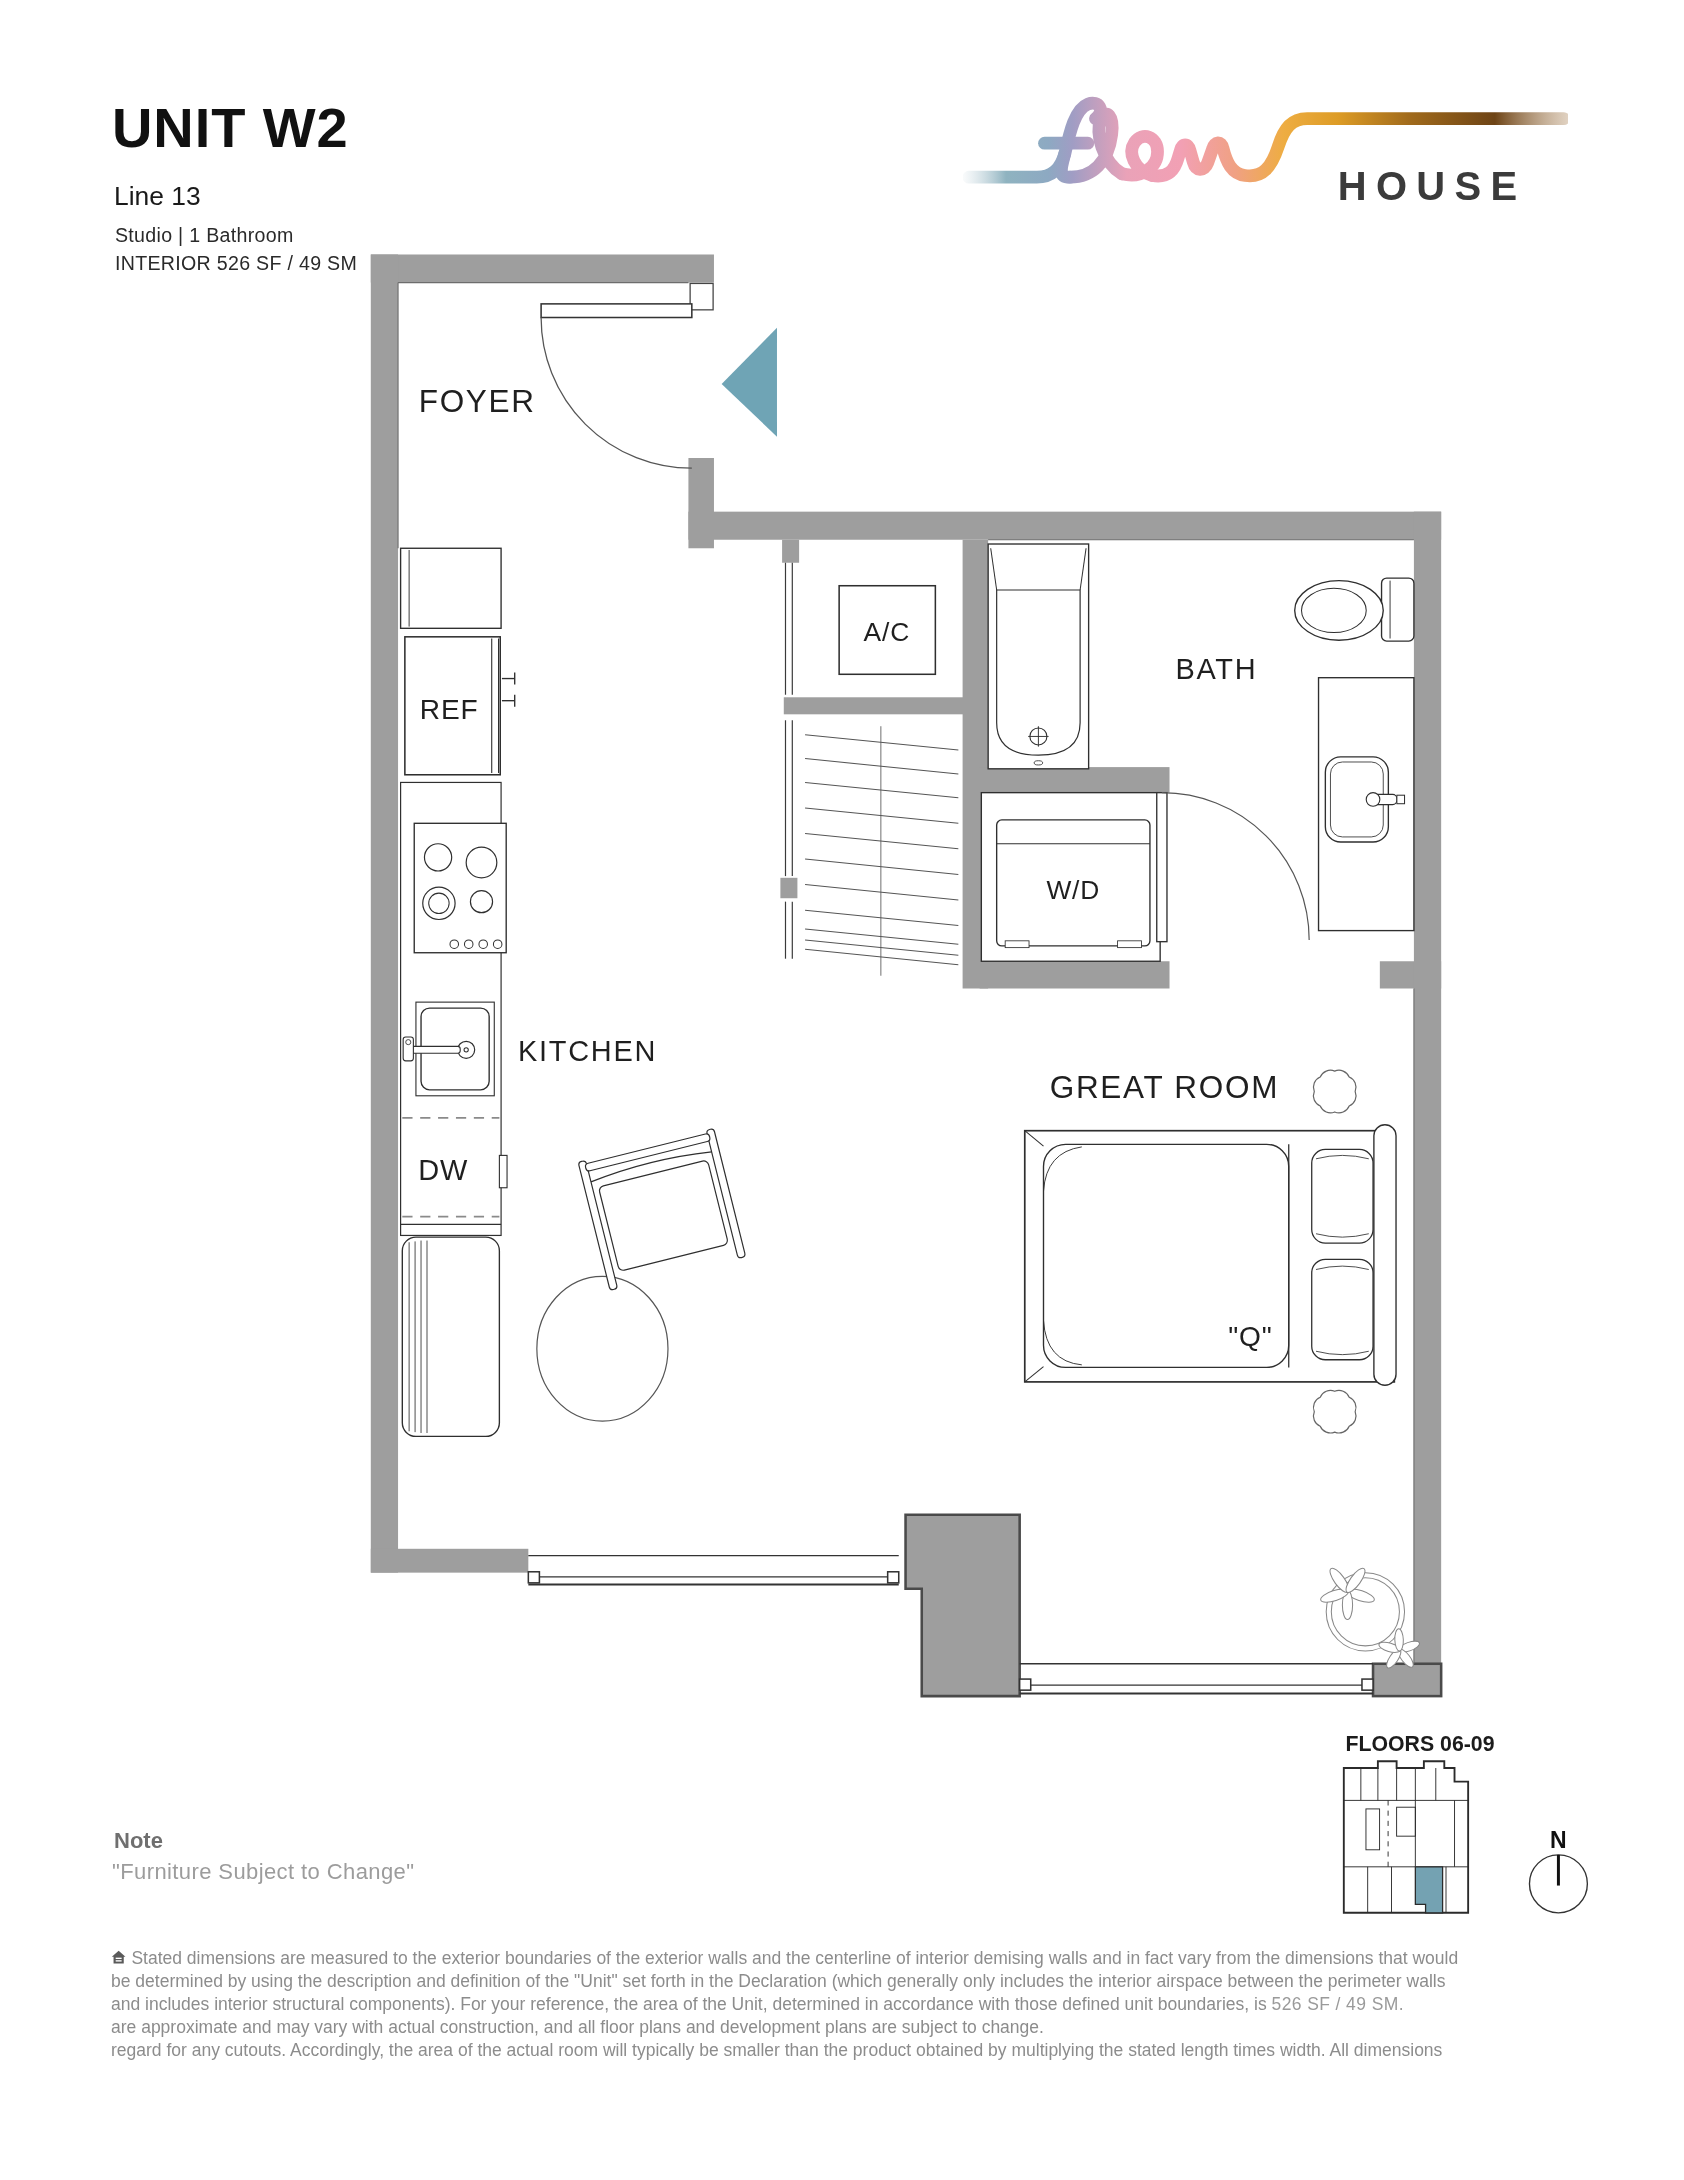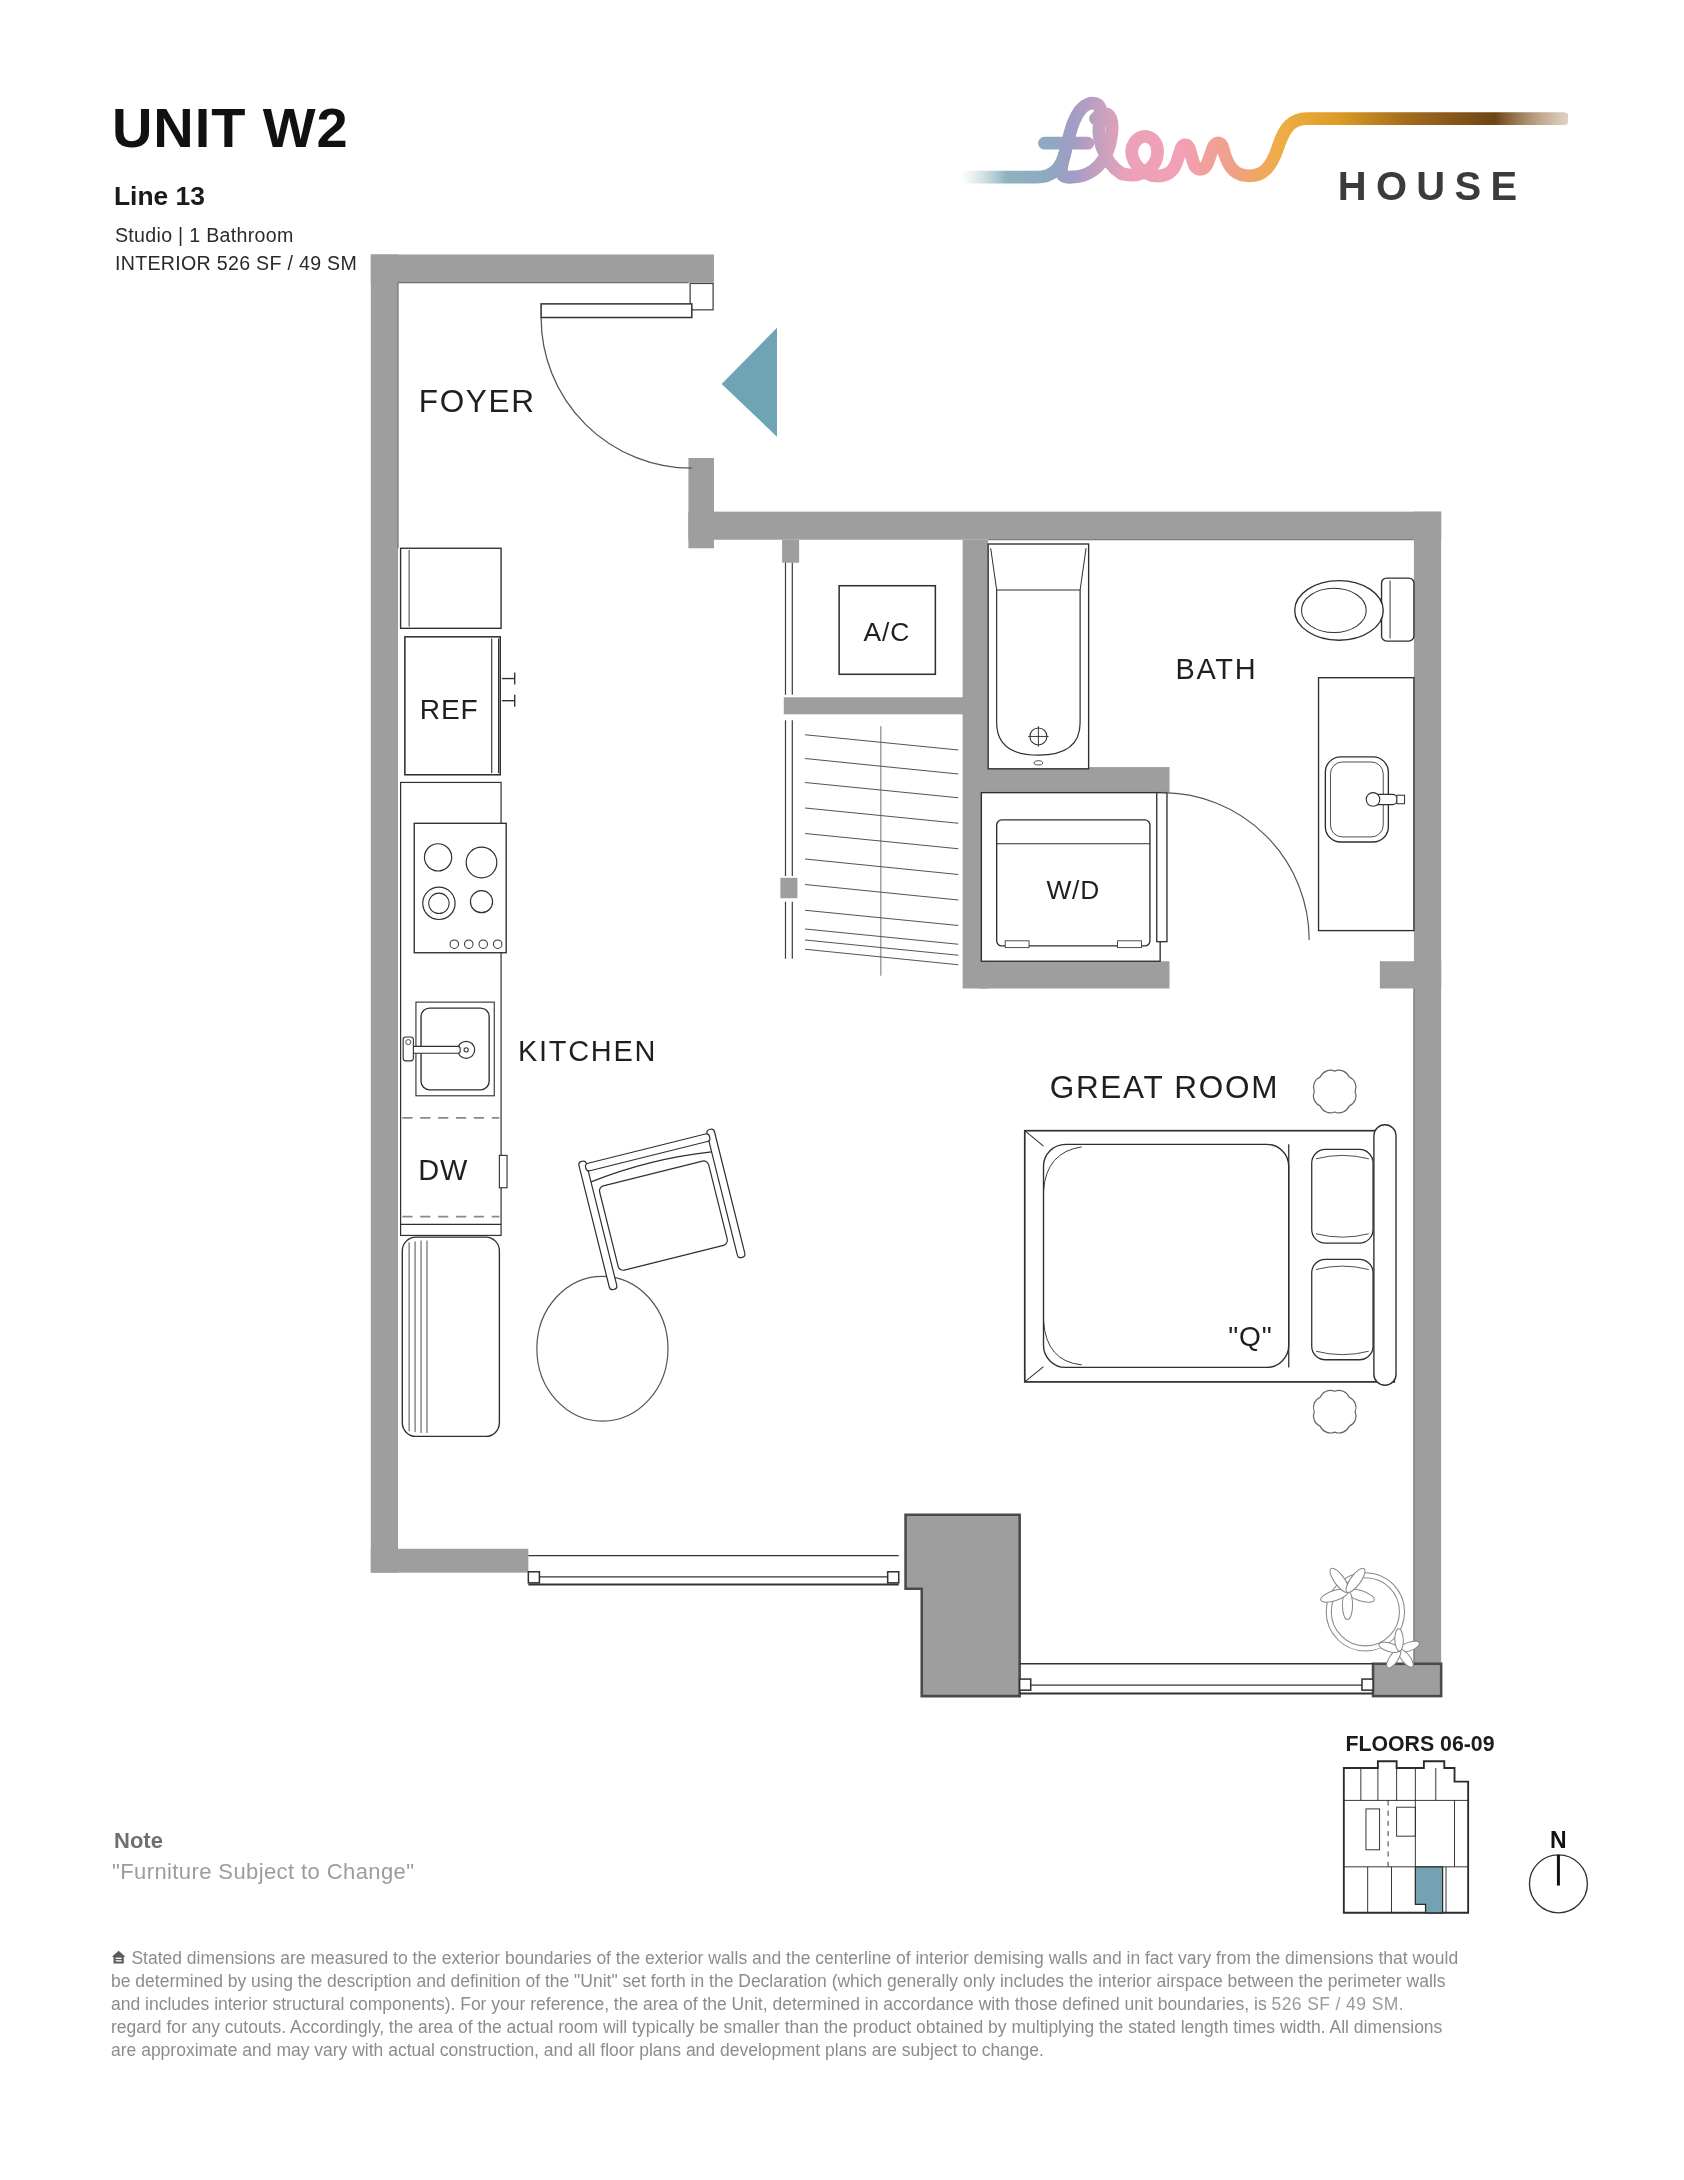--- a/index.html
+++ b/index.html
@@ -1,21 +1,21 @@
 <!DOCTYPE html>
 <html style="font-size:13.6px"><head>
 <meta charset="utf-8">
 <style>
   html,body{margin:0;padding:0;background:#fff;}
   .page{position:relative;width:1685px;height:2181px;background:#ffffff;overflow:hidden;
         font-family:"Liberation Sans", sans-serif;color:#1c1c1c;}
   .abs{position:absolute;}
   
   .unit-title{left:112px;top:95px;font-size:56px;font-weight:700;letter-spacing:0.9px;color:#111;}
-  .line-title{left:114px;top:181px;font-size:26.4px;font-weight:700;color:#1a1a1a;}
+  .line-title{left:114px;top:181px;font-size:26.4px;font-weight:400;color:#1a1a1a;}
   .config-line{left:115px;top:224px;font-size:19.6px;color:#2a2a2a;letter-spacing:0.3px;text-align:center;}
   .interior-line{left:115px;top:252px;font-size:19.6px;color:#2a2a2a;letter-spacing:0.3px;}
   
   .note-title{left:114px;top:1828px;font-size:22px;font-weight:700;color:#6f6f6f;}
   .note-body{left:112px;top:1859px;font-size:22px;color:#9c9c9c;letter-spacing:0.4px;}
   
   .disclaimer{left:111px;top:1947px;width:1474px;font-size:17.5px;line-height:23px;color:#8c8c8c;}
   .disclaimer .area{color:#9a9a9a;letter-spacing:0.4px;}
   .house-icon-svg{vertical-align:-1.7px;margin-right:5.1px;}
   svg text{font-family:"Liberation Sans", sans-serif;}
@@ -309,18 +309,18 @@
   <div class="abs disclaimer">
     <div>
       <svg class="house-icon-svg" width="15.3" height="15.3" viewBox="0 0 18 18">
         <path d="M9,1 L17,8 H15 V16 H3 V8 H1 Z" fill="#5a5a5a"></path>
         <rect x="5.5" y="9" width="7" height="1.6" fill="#fff"></rect>
         <rect x="5.5" y="12" width="7" height="1.6" fill="#fff"></rect>
       </svg><span>Stated dimensions are measured to the exterior boundaries of the exterior walls and the centerline of interior demising walls and in fact vary from the dimensions that would</span>
     </div>
     <div>be determined by using the description and definition of the "Unit" set forth in the Declaration (which generally only includes the interior airspace between the perimeter walls</div>
     <div><span>and includes interior structural components).  For your reference, the area of the Unit, determined in accordance with those defined unit boundaries, is </span><span class="area">526 SF / 49 SM.</span></div>
+    <div>are approximate and may vary with actual construction, and all floor plans and development plans are subject to change.</div>
     <div>regard for any cutouts.  Accordingly, the area of the actual room will typically be smaller than the product obtained by multiplying the stated length times width.  All dimensions</div>
-    <div>are approximate and may vary with actual construction, and all floor plans and development plans are subject to change.</div>
   </div>
 
 </div>
 
 
 </body></html>

